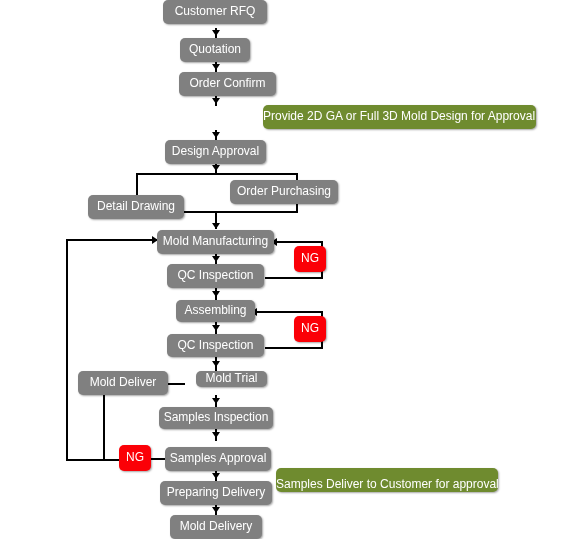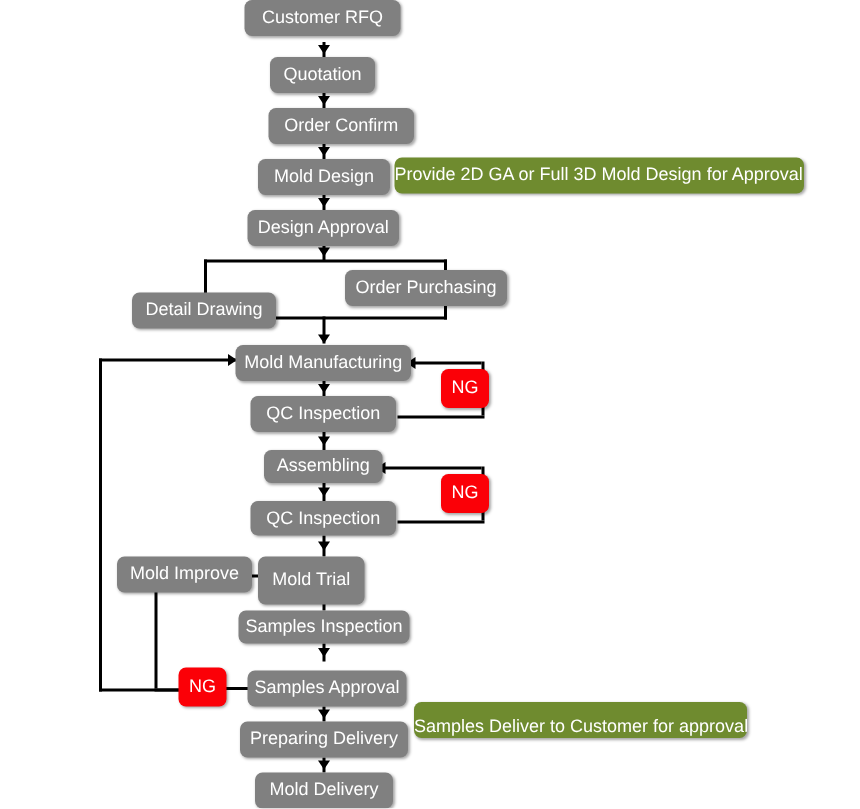--- a/index.html
+++ b/index.html
@@ -169,23 +169,20 @@
   </div>
 
   <div class="node process" style="left:180px; top:38px; width:70px; height:24px;">
     <span>Quotation</span>
   </div>
 
   <div class="node process" style="left:167px; top:72px; width:97px; height:24px;margin-left:12px;">
     <span>Order Confirm</span>
   </div>
 
-  <div class="node process" style="left:172px; top:106px; width:88px; height:24px;">
-    <span>Mold Design</span>
-  </div>
 
   <div class="node note" style="left:263px; top:105px; width:273px; height:24px;">
     <span>Provide 2D GA or Full 3D Mold Design for Approval</span>
   </div>
 
   <div class="node process" style="left:165px; top:140px; width:101px; height:24px;">
     <span>Design Approval</span>
   </div>
 
   <div class="node process" style="left:88px; top:180px; width:96px; height:24px;margin-top:15px;">
@@ -215,24 +212,24 @@
 
   <div class="node ng" style="left:294px; top:316px; width:32px; height:26px;">
     <span>NG</span>
   </div>
 
   <div class="node process" style="left:167px; top:334px; width:97px; height:23px;">
     <span>QC  Inspection</span>
   </div>
 
   <div class="node process" style="left:78px; top:371px; width:90px; height:24px;">
-    <span>Mold Improve</span>
-  </div>
-
-  <div class="node process" style="left:172px; top:371px; width:71px; height:32px;">
+    <span>Mold Deliver</span>
+  </div>
+
+  <div class="node process" style="left:196px; top:371px; width:71px; height:16px;">
     <span>Mold Trial</span>
   </div>
 
   <div class="node process" style="left:159px; top:407px; width:114px; height:22px;">
     <span>Samples Inspection</span>
   </div>
 
   <div class="node ng" style="left:119px; top:445px; width:32px; height:26px;">
     <span>NG</span>
   </div>

